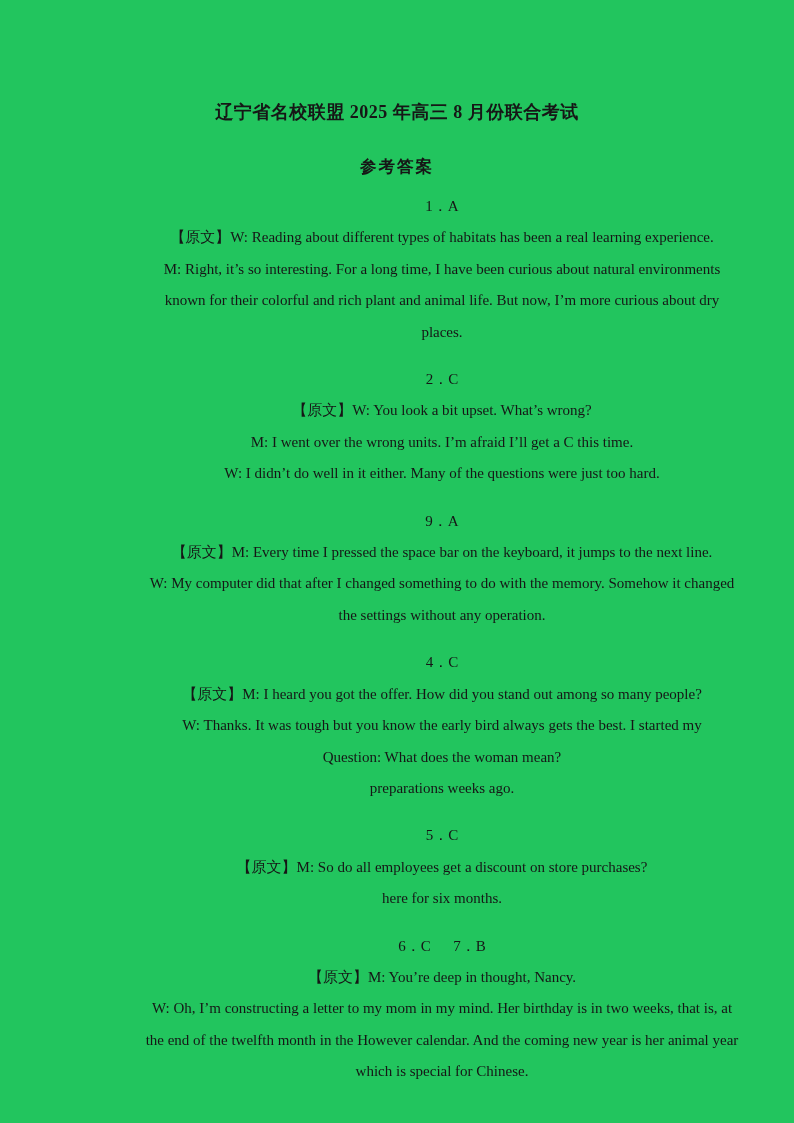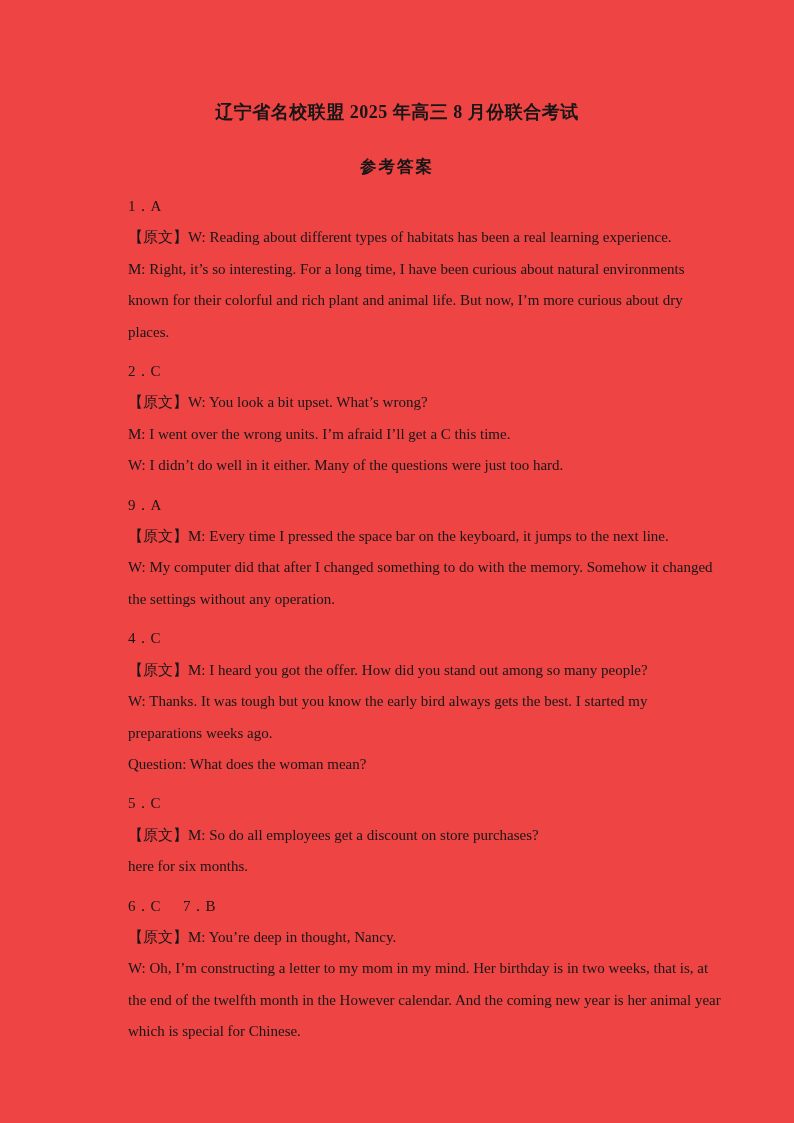--- a/index.html
+++ b/index.html
@@ -1,21 +1,21 @@
 <!DOCTYPE html>
 <html><head>
 <meta charset="utf-8">
 <style>
   html, body { margin: 0; padding: 0; background: #ffffff; }
   .page {
     position: relative;
     width: 794px;
     height: 1123px;
     margin: 0 auto;
-    background: #ef4444;
+    background: #22c55e;
     color: #161616;
     overflow: hidden;
     box-sizing: border-box;
   }
   .title {
     margin: 0;
     padding-top: 101px;
     text-align: center;
     font-family: "Liberation Serif", "DejaVu Serif", serif;
     font-size: 18px;
@@ -35,21 +35,21 @@
   .content {
     margin: 16px 30px 0 120px;
     font-family: "Liberation Serif", "DejaVu Serif", serif;
     font-size: 15px;
     font-weight: 400;
   }
   .line {
     line-height: 31.4px;
     white-space: pre;
   }
-  section { margin: 8px; padding: 0; }
+  section { margin: 16px; padding: 0; text-align: center; }
 </style>
 </head>
 <body>
 
 <div class="page">
   <h1 class="title">辽宁省名校联盟 2025 年高三 8 月份联合考试</h1>
   <h2 class="subtitle">参考答案</h2>
 
   <div class="content">
 
@@ -72,22 +72,22 @@
       <div class="line">9．A</div>
       <div class="line">【原文】M: Every time I pressed the space bar on the keyboard, it jumps to the next line.</div>
       <div class="line">W: My computer did that after I changed something to do with the memory. Somehow it changed</div>
       <div class="line">the settings without any operation.</div>
     </section>
 
     <section>
       <div class="line">4．C</div>
       <div class="line">【原文】M: I heard you got the offer. How did you stand out among so many people?</div>
       <div class="line">W: Thanks. It was tough but you know the early bird always gets the best. I started my</div>
+      <div class="line">Question: What does the woman mean?</div>
       <div class="line">preparations weeks ago.</div>
-      <div class="line">Question: What does the woman mean?</div>
     </section>
 
     <section>
       <div class="line">5．C</div>
       <div class="line">【原文】M: So do all employees get a discount on store purchases?</div>
       <div class="line">here for six months.</div>
     </section>
 
     <section>
       <div class="line">6．C      7．B</div>

